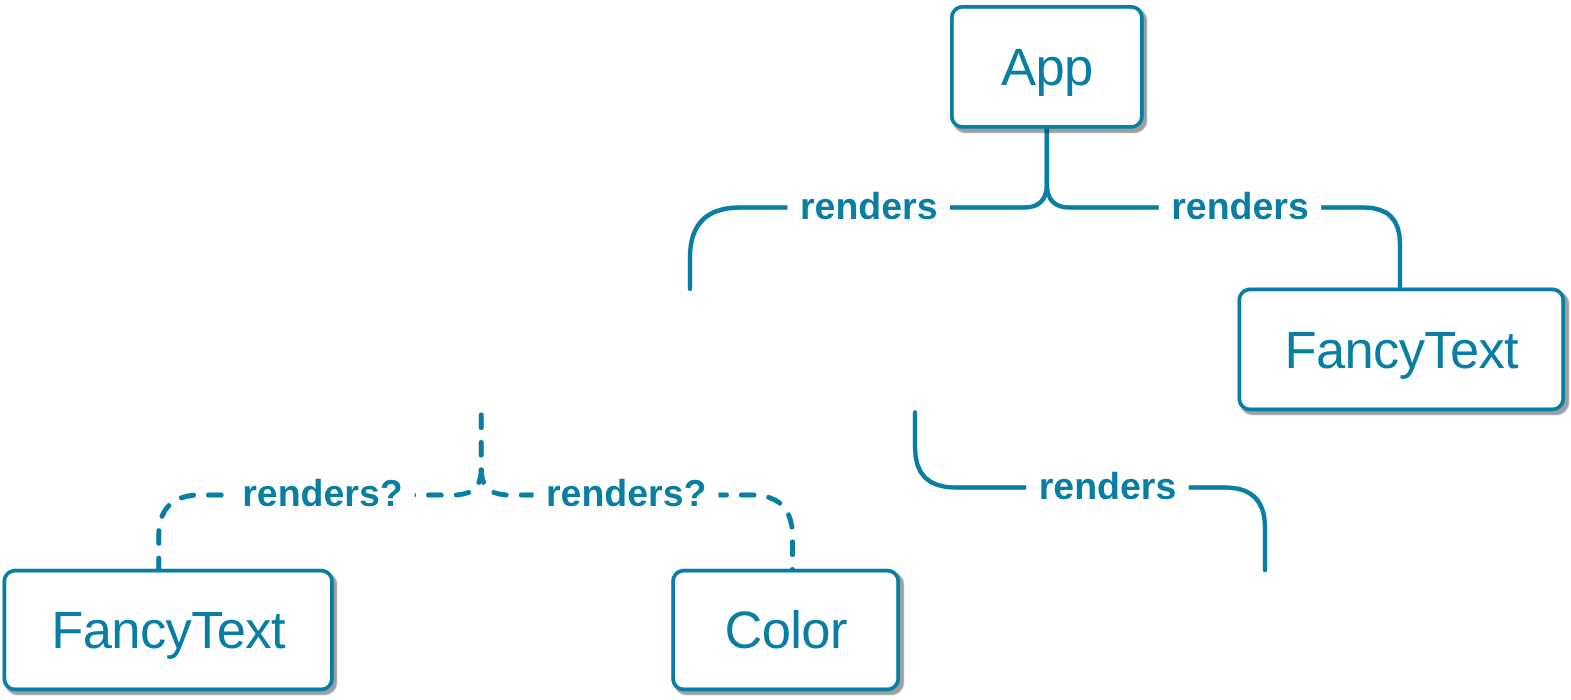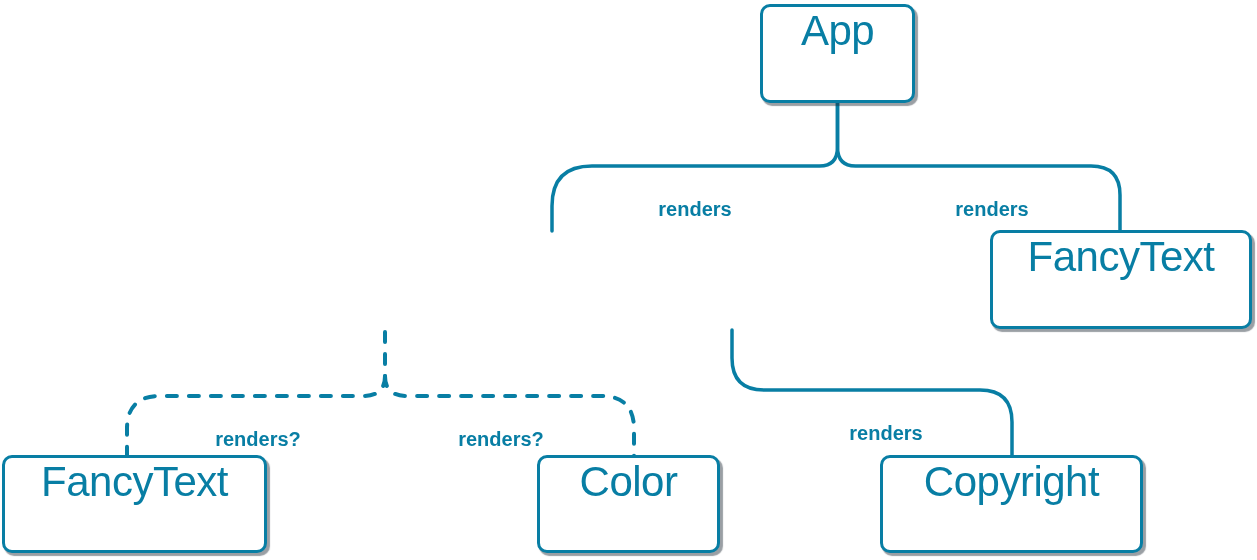--- a/index.html
+++ b/index.html
@@ -34,40 +34,40 @@
   }
   .edges path.solid { stroke-width: 3.5; }
   .edges path.dashed { stroke-width: 4; stroke-dasharray: 10 12; }
   .node {
     position: absolute;
     background: var(--node-bg);
     border: 3px solid var(--accent);
     border-radius: 10px;
     box-shadow: 2.5px 3px 1px var(--shadow);
     display: flex;
+    align-items: center;
     justify-content: center;
   }
   .node-label {
     color: var(--accent);
     font-size: 42px;
     font-weight: 500;
     letter-spacing: -0.5px;
     white-space: nowrap;
   }
   .edge-label {
     position: absolute;
     transform: translate(-50%, -50%);
     background: var(--page-bg);
     color: var(--accent);
-    font-size: 20px;
+    font-size: 30px;
     font-weight: 600;
     line-height: 1;
     padding: 2px 10px;
     white-space: nowrap;
-    margin-top: 43px;
   }
 </style>
 </head>
 <body>
 
 <div class="stage">
 
   <svg class="edges" viewBox="0 0 1257 560" xmlns="http://www.w3.org/2000/svg">
     <path class="solid" d="M 837.5 103 V 147 Q 837.5 166 819.5 166 H 592 Q 552 166 552 206 V 231"></path>
     <path class="solid" d="M 837.5 103 V 147 Q 837.5 166 855.5 166 H 1091 Q 1120 166 1120 195 V 231"></path>
@@ -93,17 +93,14 @@
   </div>
 
   <div class="node" style="left:2px; top:455px; width:265px; height:98px">
     <span class="node-label">FancyText</span>
   </div>
 
   <div class="node" style="left:537px; top:455px; width:183px; height:98px">
     <span class="node-label">Color</span>
   </div>
 
-  <div class="node" style="left:880px; top:455px; width:263px; height:98px">
-    <span class="node-label">Copyright</span>
-  </div>
 
 </div>
 
 </body></html>

